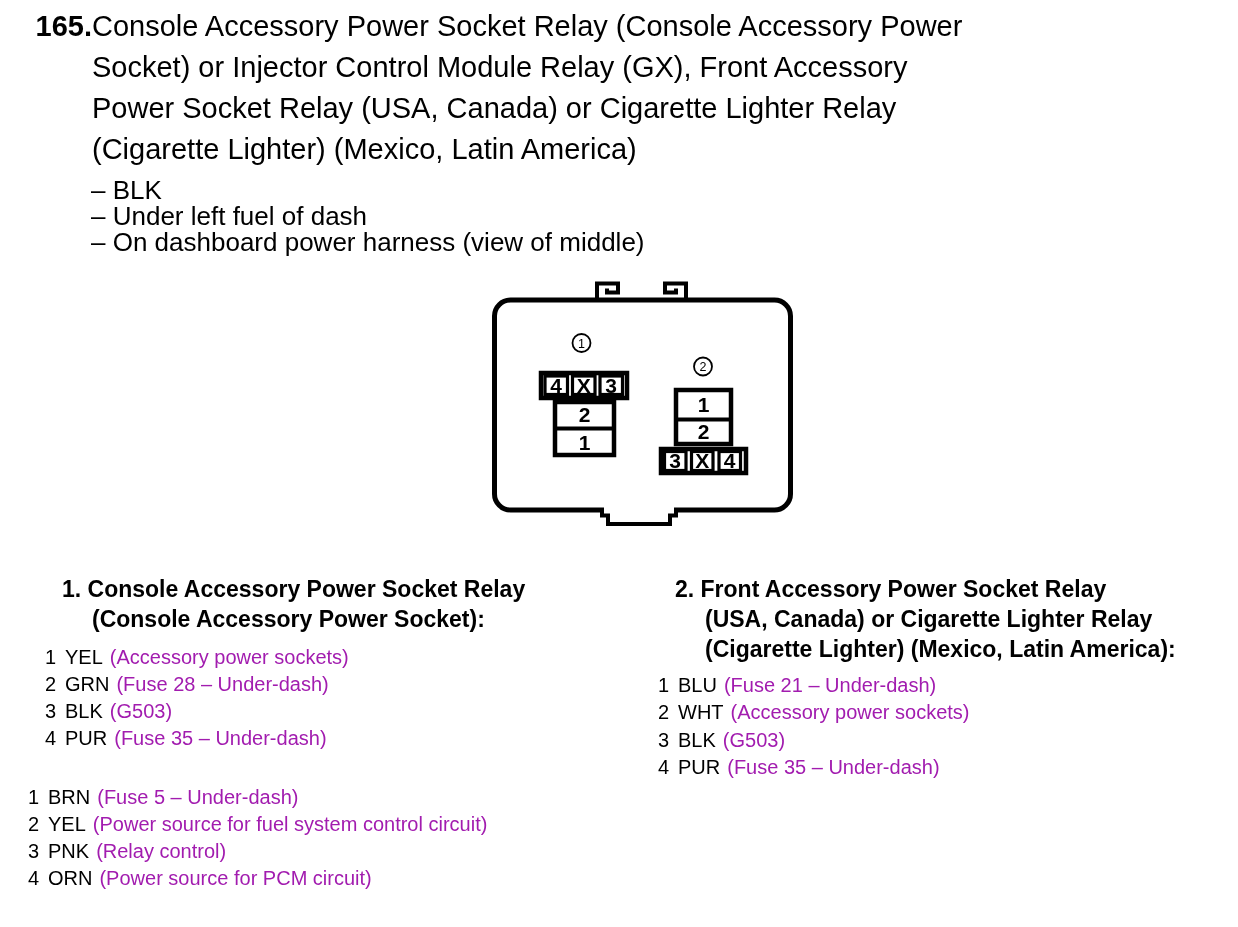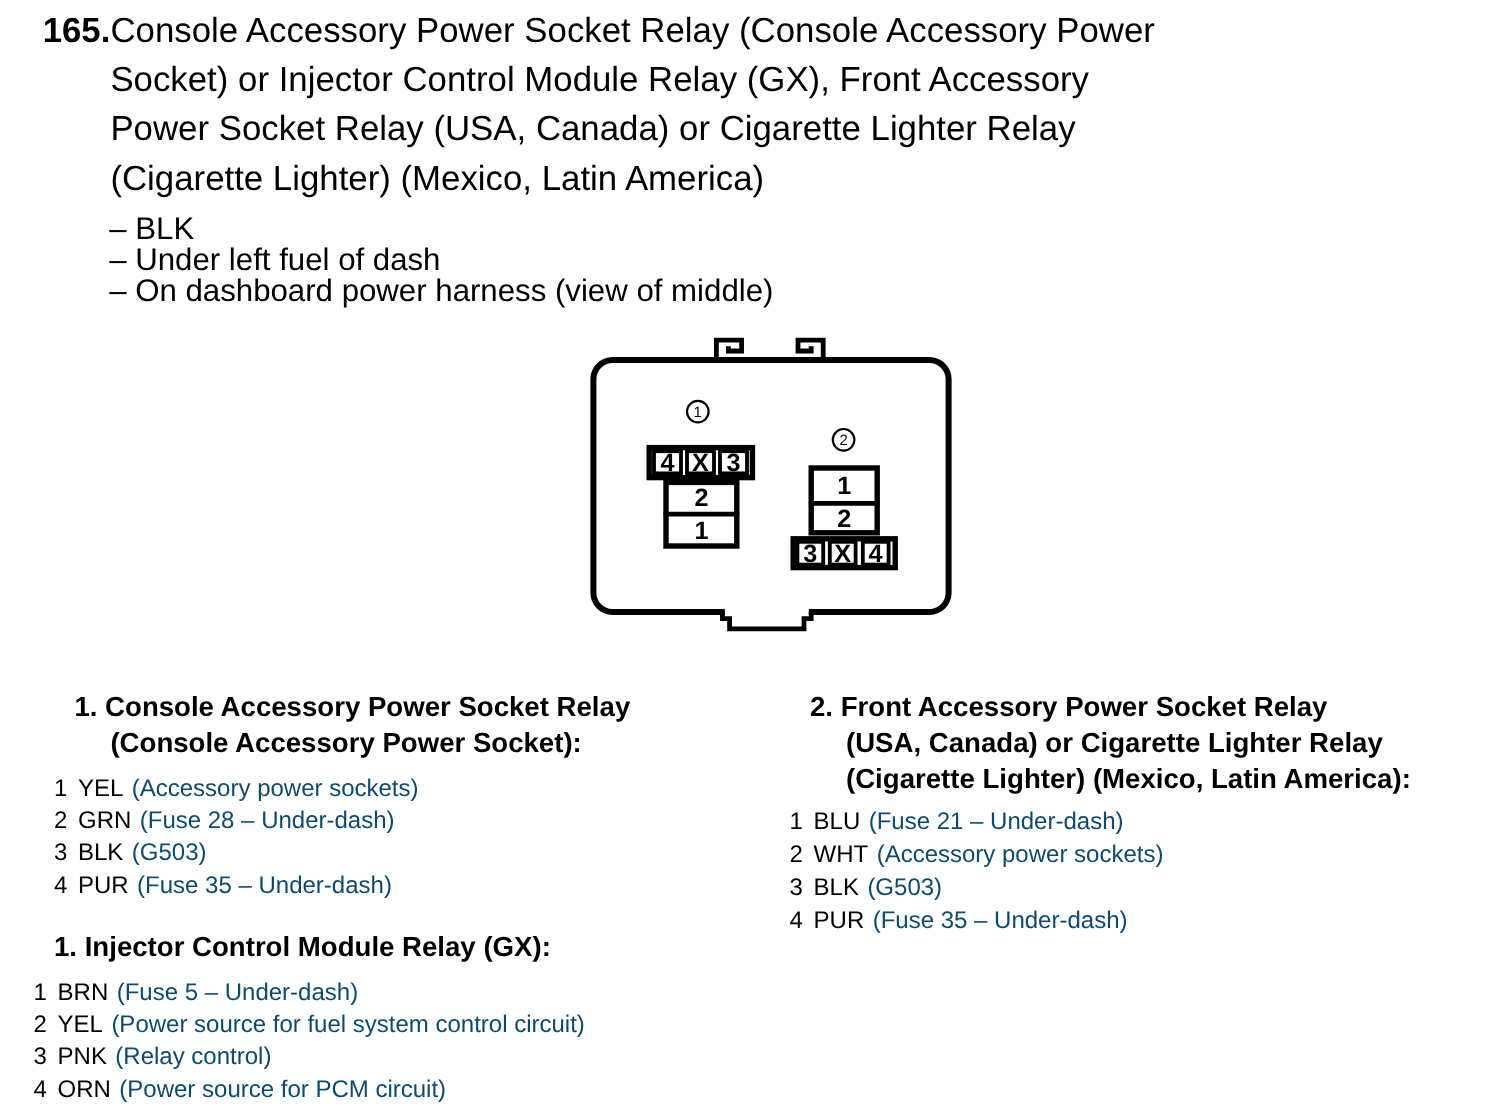--- a/index.html
+++ b/index.html
@@ -89,21 +89,21 @@
   .pins {
     margin-top: 10px;
     font-size: 20px;
     line-height: 27px;
     white-space: nowrap;
   }
   .section-front .pins { margin-top: 8px; line-height: 27.3px; }
 
   .pin-num  { display: inline-block; width: 20px; }
   .pin-code { margin-right: 7px; }
-  .pin-desc { color: #0c4a6e; }
+  .pin-desc { color: #a21caf; }
 </style>
 </head>
 <body>
 
 <div class="header">
   <div class="header-num">165.</div>
   <div class="header-title">
     <div>Console Accessory Power Socket Relay (Console Accessory Power</div>
     <div>Socket) or Injector Control Module Relay (GX), Front Accessory</div>
     <div>Power Socket Relay (USA, Canada) or Cigarette Lighter Relay</div>
@@ -167,23 +167,20 @@
   </div>
   <div class="pins">
     <div class="pin"><span class="pin-num">1</span><span class="pin-code">YEL</span><span class="pin-desc">(Accessory power sockets)</span></div>
     <div class="pin"><span class="pin-num">2</span><span class="pin-code">GRN</span><span class="pin-desc">(Fuse 28 – Under-dash)</span></div>
     <div class="pin"><span class="pin-num">3</span><span class="pin-code">BLK</span><span class="pin-desc">(G503)</span></div>
     <div class="pin"><span class="pin-num">4</span><span class="pin-code">PUR</span><span class="pin-desc">(Fuse 35 – Under-dash)</span></div>
   </div>
 </div>
 
 <div class="section section-injector">
-  <div class="sec-heading">
-    <div>1. Injector Control Module Relay (GX):</div>
-  </div>
   <div class="pins">
     <div class="pin"><span class="pin-num">1</span><span class="pin-code">BRN</span><span class="pin-desc">(Fuse 5 – Under-dash)</span></div>
     <div class="pin"><span class="pin-num">2</span><span class="pin-code">YEL</span><span class="pin-desc">(Power source for fuel system control circuit)</span></div>
     <div class="pin"><span class="pin-num">3</span><span class="pin-code">PNK</span><span class="pin-desc">(Relay control)</span></div>
     <div class="pin"><span class="pin-num">4</span><span class="pin-code">ORN</span><span class="pin-desc">(Power source for PCM circuit)</span></div>
   </div>
 </div>
 
 <div class="section section-front">
   <div class="sec-heading">

